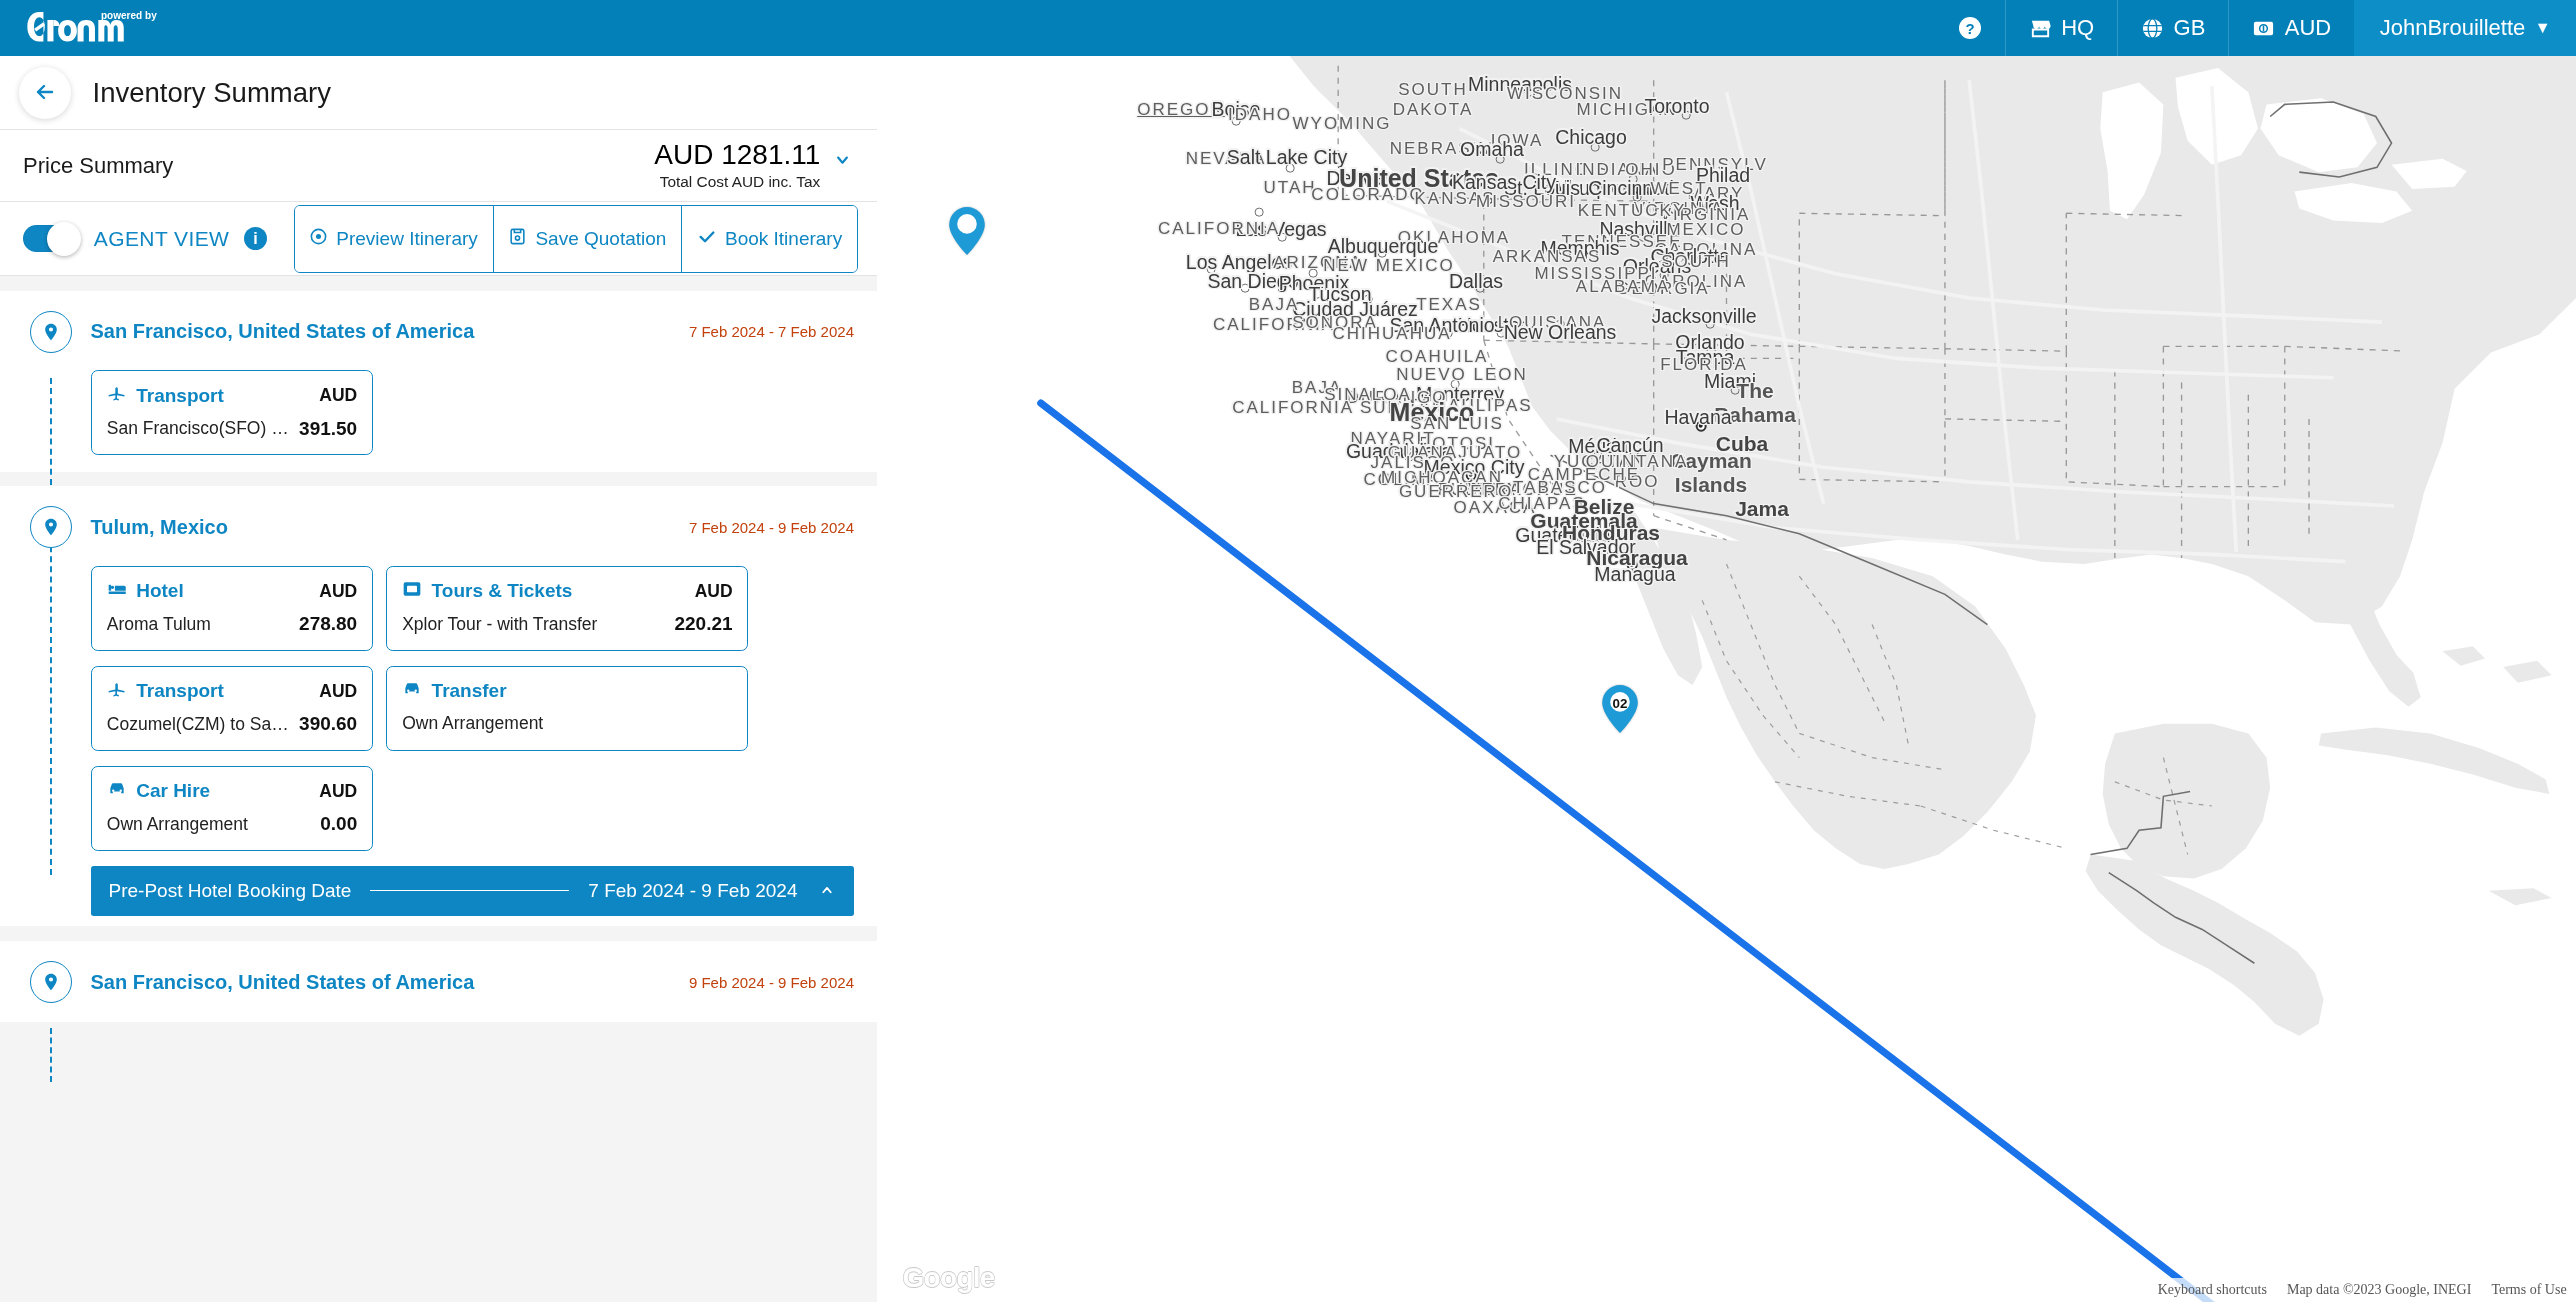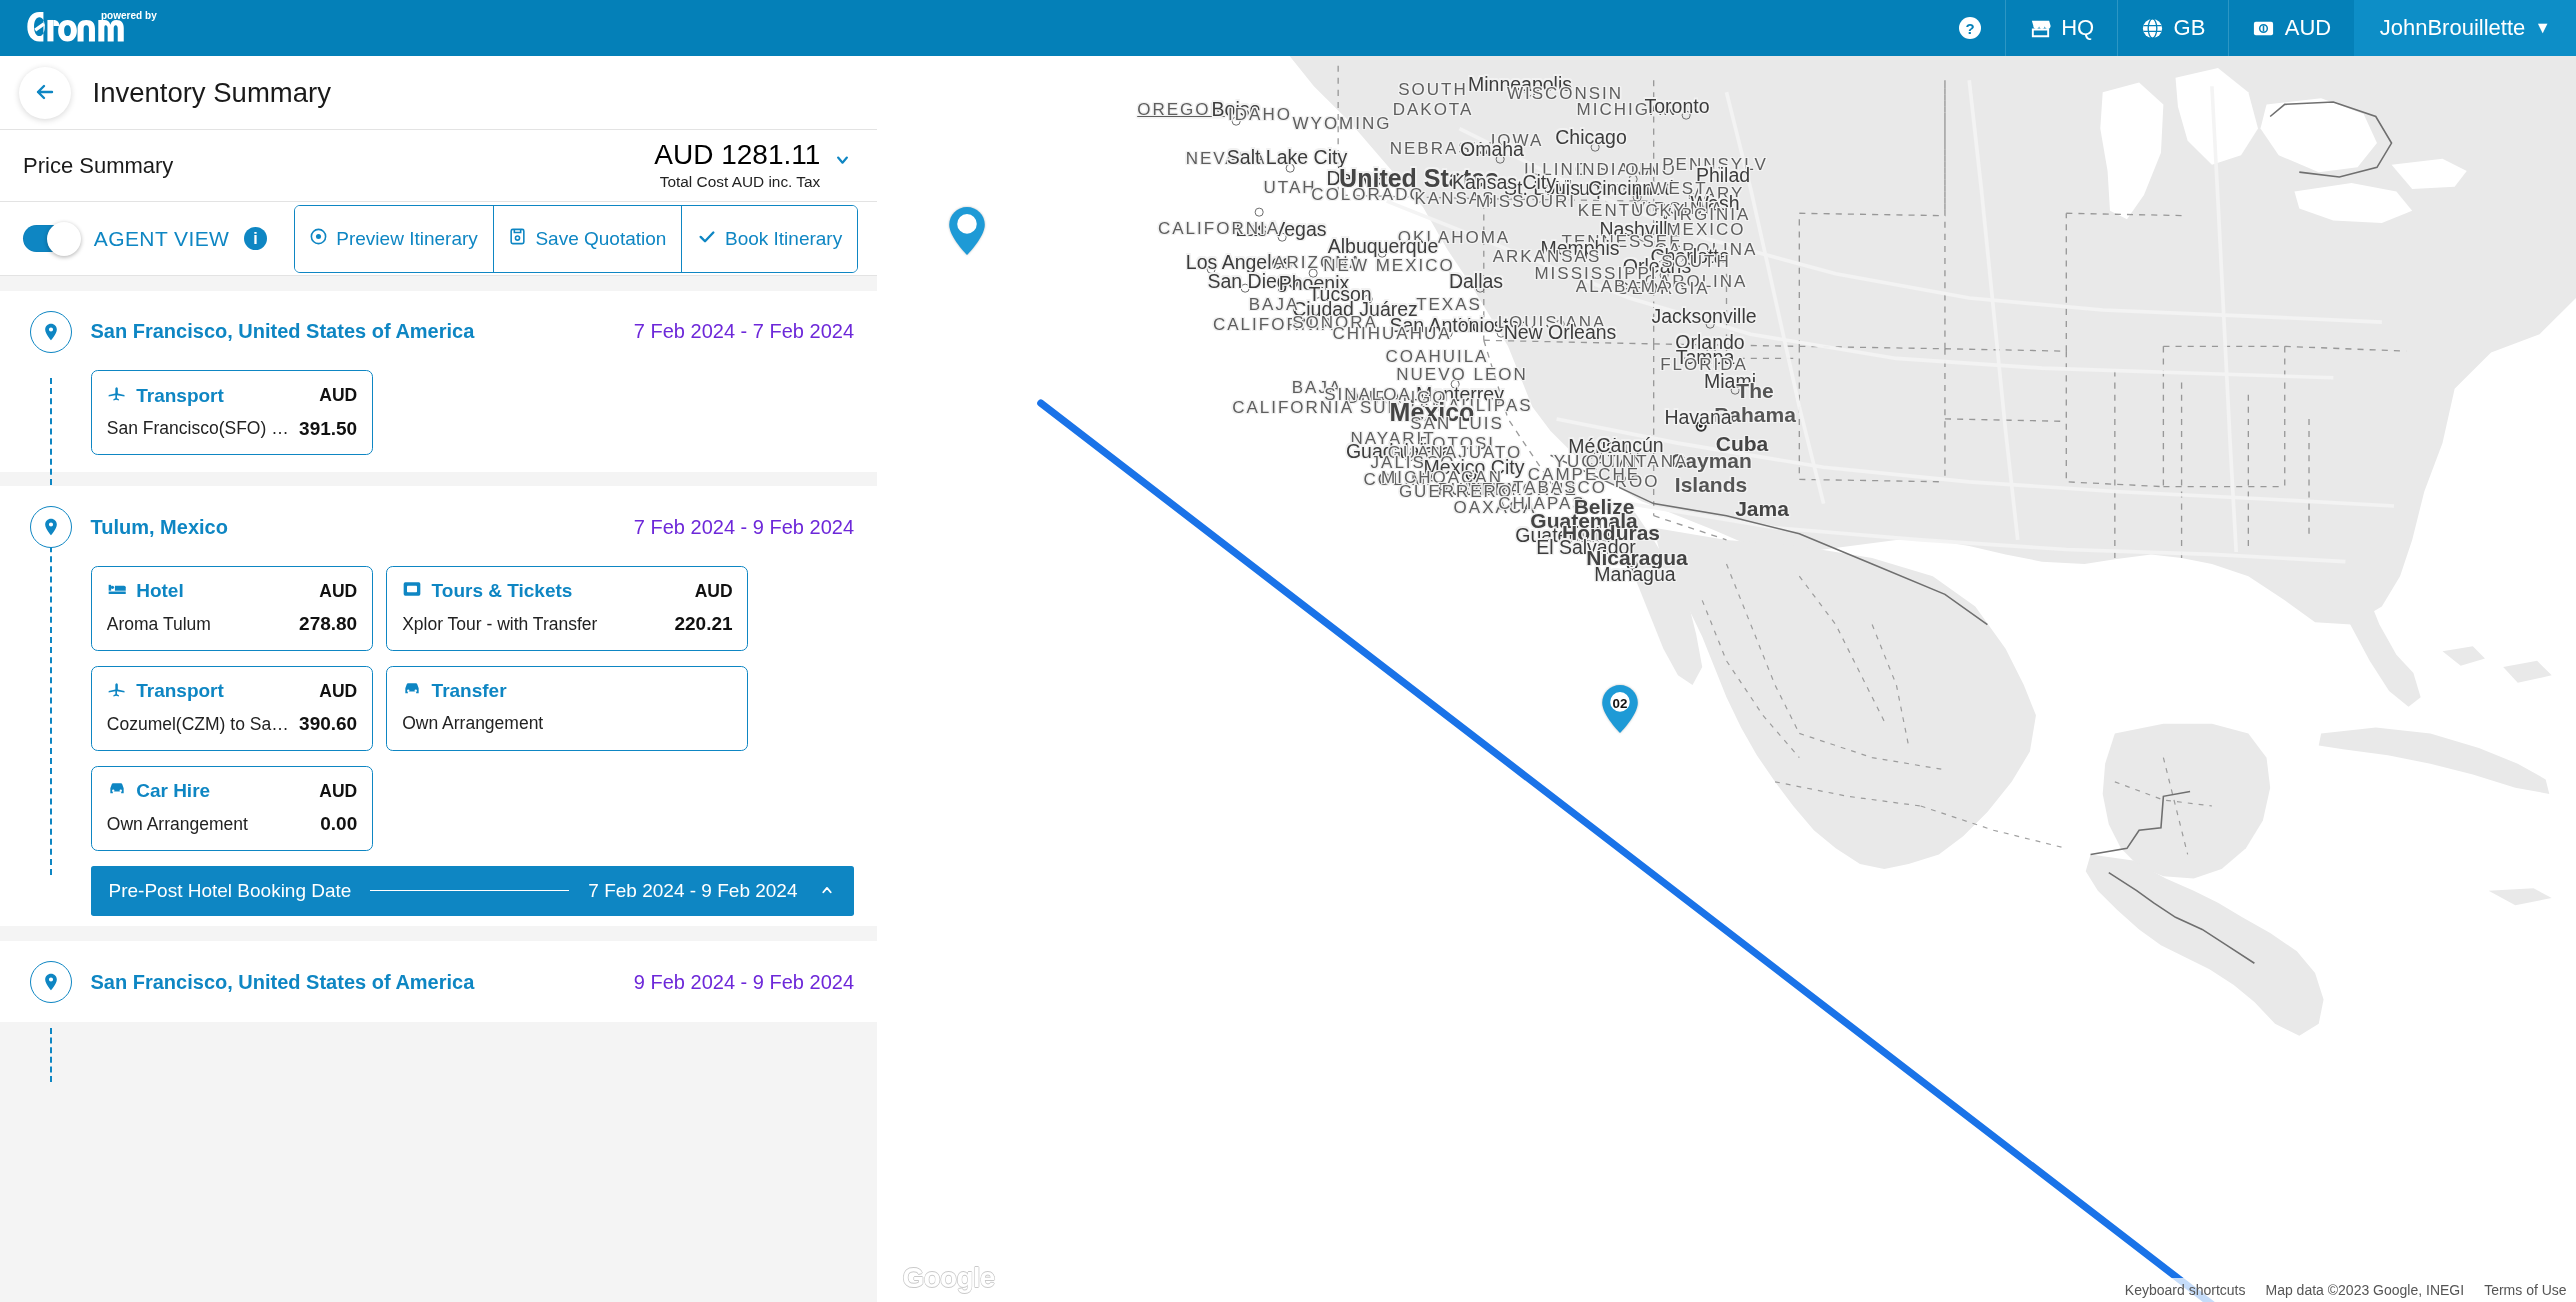--- a/index.html
+++ b/index.html
@@ -95,21 +95,21 @@
   .timeline { padding: 0; position: relative; }
   .seg { background: #fff; margin-top: 14.8px; position: relative; padding: 0 0 10.7px 0; }
   .seg-head { display: flex; align-items: center; padding: 20px 23px 0 29.5px; }
   .pin-circle {
     width: 42px; height: 42px; border-radius: 50%;
     border: 1.3px solid #0e86c3; background: #fff;
     display: flex; align-items: center; justify-content: center; flex: none;
     position: relative; z-index: 3;
   }
   .seg-city { font-size: 20px; color: #0e86c3; margin-left: 19px; font-weight: 600; }
-  .seg-dates { margin-left: auto; font-size: 20px; color: #6d28d9; }
+  .seg-dates { margin-left: auto; font-size: 15px; color: #c2410c; }
   .dashline {
     position: absolute; left: 50px; width: 2px;
     border-left: 2.7px dashed #0e86c3;
   }
   .cards { padding: 17.5px 23px 5.4px 91px; display: flex; flex-wrap: wrap; gap: 14.8px 13.4px; }
   .card {
     width: 282px; border: 1.3px solid #0e86c3; border-radius: 6.7px;
     background: #fff; padding: 12px 14.8px 14.8px 14.8px; cursor: pointer;
   }
   .card.wide { width: 362px; }
@@ -175,21 +175,21 @@
     opacity: .85;
     text-shadow: -0.7px 0 #c0c0c0, 0 0.7px #c0c0c0, 0.7px 0 #c0c0c0, 0 -0.7px #c0c0c0;
   }
   .map-footer {
     position: absolute; right: 0; bottom: 0;
     display: flex; align-items: center; gap: 20px;
     background: rgba(255,255,255,.75);
     padding: 4px 9.4px 4px 13.4px;
     font-size: 14px; color: #555;
   }
-  .map-footer span { cursor: pointer; }
+  .map-footer span { cursor: pointer; font-family: Liberation Serif, serif; }
 </style>
 </head>
 <body>
 
 <div class="topbar">
   <div class="logo-wrap">
     <svg class="logo-svg" width="154" height="38" viewBox="0 0 230 56">
       <g fill="#ffffff">
         <path d="M2 18 a16 16 0 0 1 16-16 h4 v52 h-20 z" opacity="0"></path>
         <path d="M20 4 C9 4 2 13 2 26 C2 39 9 48 20 48 L26 48 L26 4 Z M20 12 C25 12 28 18 28 26 C28 34 25 40 20 40 C15 40 12 34 12 26 C12 18 15 12 20 12 Z"></path>

